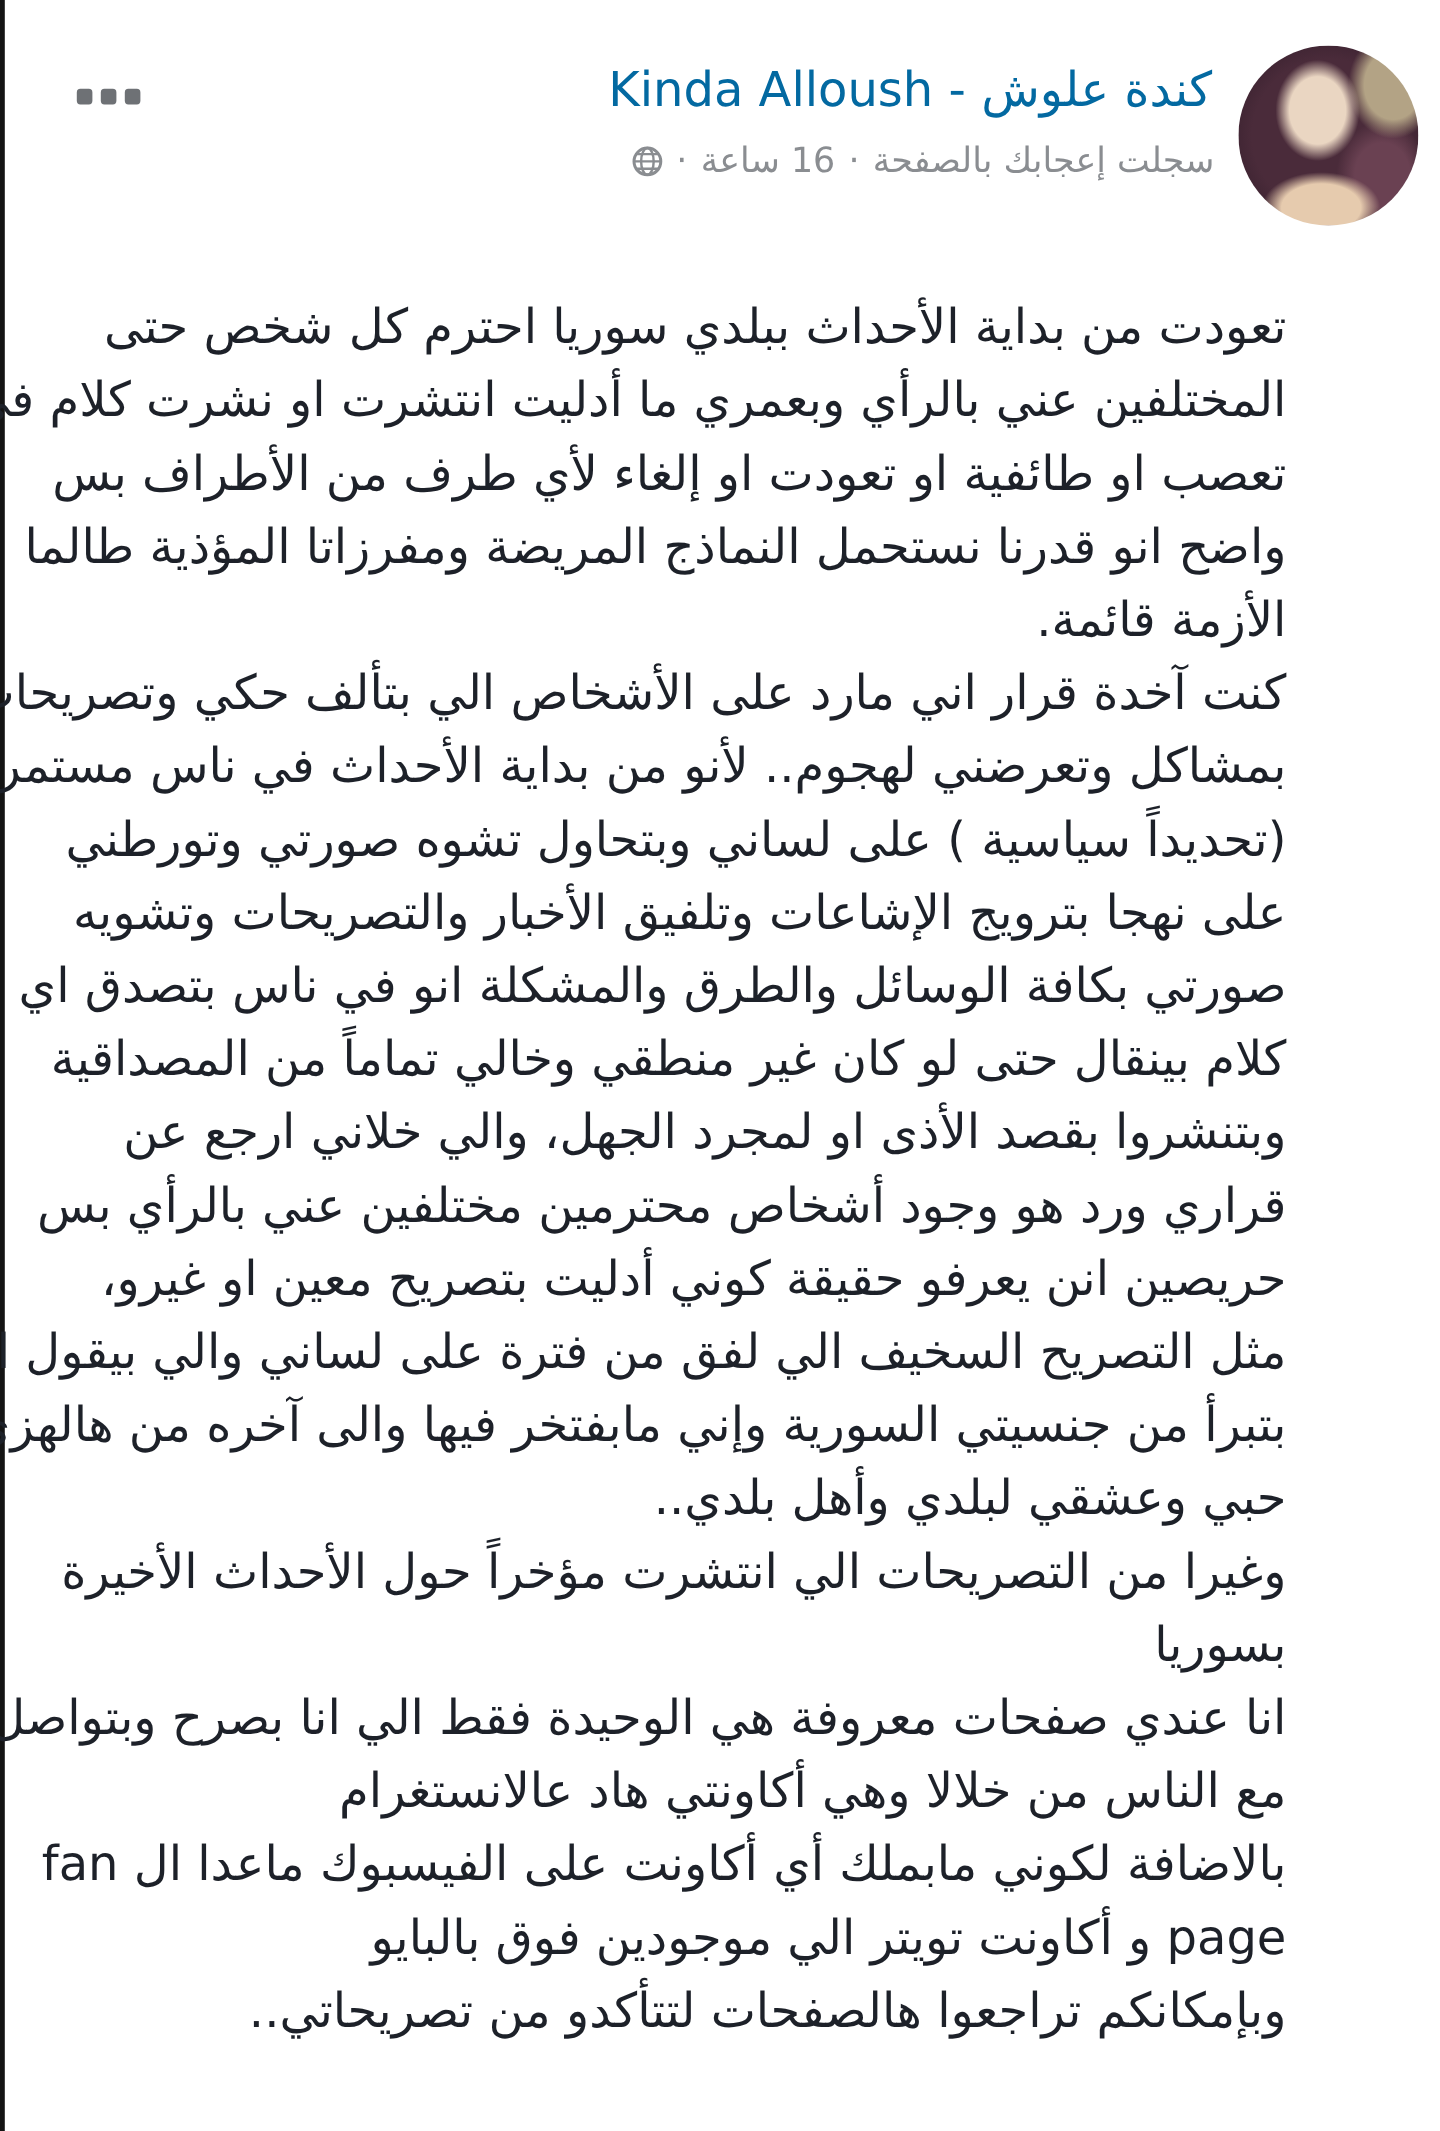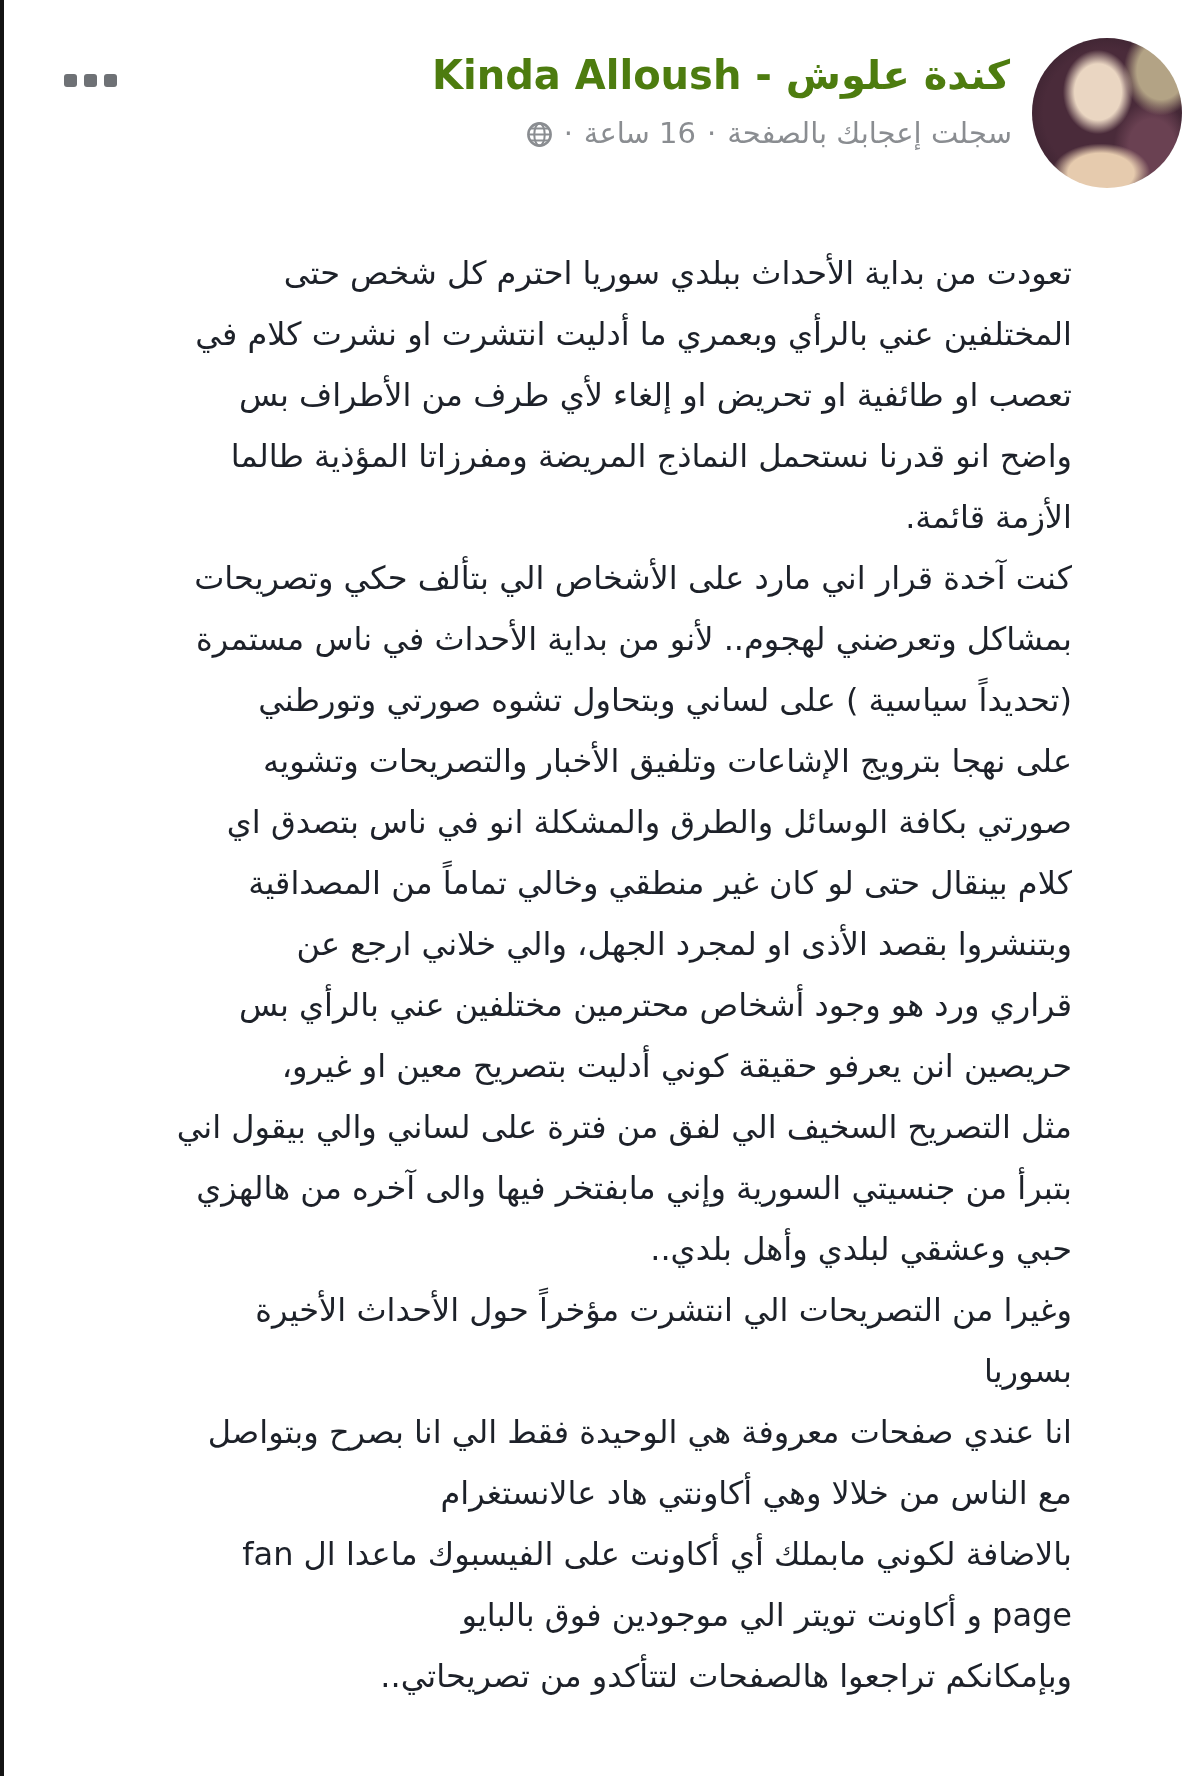--- a/index.html
+++ b/index.html
@@ -32,37 +32,37 @@
       radial-gradient(ellipse 30% 36% at 44% 36%, #ead6c2 0 52%, rgba(234,214,194,0) 78%),
       radial-gradient(ellipse 40% 24% at 46% 90%, #e6cbae 0 55%, rgba(230,203,174,0) 82%),
       radial-gradient(ellipse 32% 38% at 86% 22%, #b3a385 0 50%, rgba(179,163,133,0) 78%),
       radial-gradient(ellipse 34% 40% at 80% 72%, #6a4152 0 45%, rgba(106,65,82,0) 75%),
       radial-gradient(circle at 50% 50%, #4a2b3a 0 60%, #2c1a26 100%);
     cursor:pointer;
   }
   .page-name{
     position:absolute;right:190px;top:52px;
     direction:rtl;text-align:right;
-    font-size:40px;font-weight:bold;color:#4d7c0f;
+    font-size:40px;font-weight:normal;color:#0369a1;
     text-decoration:none;white-space:nowrap;cursor:pointer;
   }
   .sub-row{
     position:absolute;right:188px;top:116px;
     direction:rtl;
     display:flex;align-items:center;gap:11px;
     color:#8a8d91;font-size:29px;white-space:nowrap;
   }
   .sub-row .sep{font-size:29px;color:#8a8d91;}
   .sub-row .time{cursor:pointer;}
   .globe{display:block;margin-top:3px;}
   
   .post-body{
     position:absolute;top:243px;right:128px;left:30px;
     direction:rtl;text-align:right;
-    color:#1d2129;font-size:32px;line-height:61px;
+    color:#1d2129;font-size:40px;line-height:61px;
   }
   .post-line{white-space:nowrap;}
 </style>
 </head>
 <body>
 
 <div class="edge-line"></div>
 
 <div>
   <button class="more-btn" aria-label="more options">
@@ -86,21 +86,21 @@
       <circle cx="8" cy="8" r="6.6" fill="none" stroke="#8a8d91" stroke-width="1.5"></circle>
       <ellipse cx="8" cy="8" rx="3.1" ry="6.6" fill="none" stroke="#8a8d91" stroke-width="1.2"></ellipse>
       <path d="M1.5 8h13 M2.6 4.4h10.8 M2.6 11.6h10.8" stroke="#8a8d91" stroke-width="1.2" fill="none"></path>
     </svg>
   </div>
 </div>
 
 <div class="post-body">
   <div class="post-line">تعودت من بداية الأحداث ببلدي سوريا احترم كل شخص حتى</div>
   <div class="post-line">المختلفين عني بالرأي وبعمري ما أدليت انتشرت او نشرت كلام في</div>
-  <div class="post-line">تعصب او طائفية او تحريض او إلغاء لأي طرف من الأطراف بس</div>
+  <div class="post-line">تعصب او طائفية او تعودت او إلغاء لأي طرف من الأطراف بس</div>
   <div class="post-line">واضح انو قدرنا نستحمل النماذج المريضة ومفرزاتا المؤذية طالما</div>
   <div class="post-line">الأزمة قائمة.</div>
   <div class="post-line">كنت آخدة قرار اني مارد على الأشخاص الي بتألف حكي وتصريحات</div>
   <div class="post-line">بمشاكل وتعرضني لهجوم.. لأنو من بداية الأحداث في ناس مستمرة</div>
   <div class="post-line">(تحديداً سياسية ) على لساني وبتحاول تشوه صورتي وتورطني</div>
   <div class="post-line">على نهجا بترويج الإشاعات وتلفيق الأخبار والتصريحات وتشويه</div>
   <div class="post-line">صورتي بكافة الوسائل والطرق والمشكلة انو في ناس بتصدق اي</div>
   <div class="post-line">كلام بينقال حتى لو كان غير منطقي وخالي تماماً من المصداقية</div>
   <div class="post-line">وبتنشروا بقصد الأذى او لمجرد الجهل، والي خلاني ارجع عن</div>
   <div class="post-line">قراري ورد هو وجود أشخاص محترمين مختلفين عني بالرأي بس</div>

